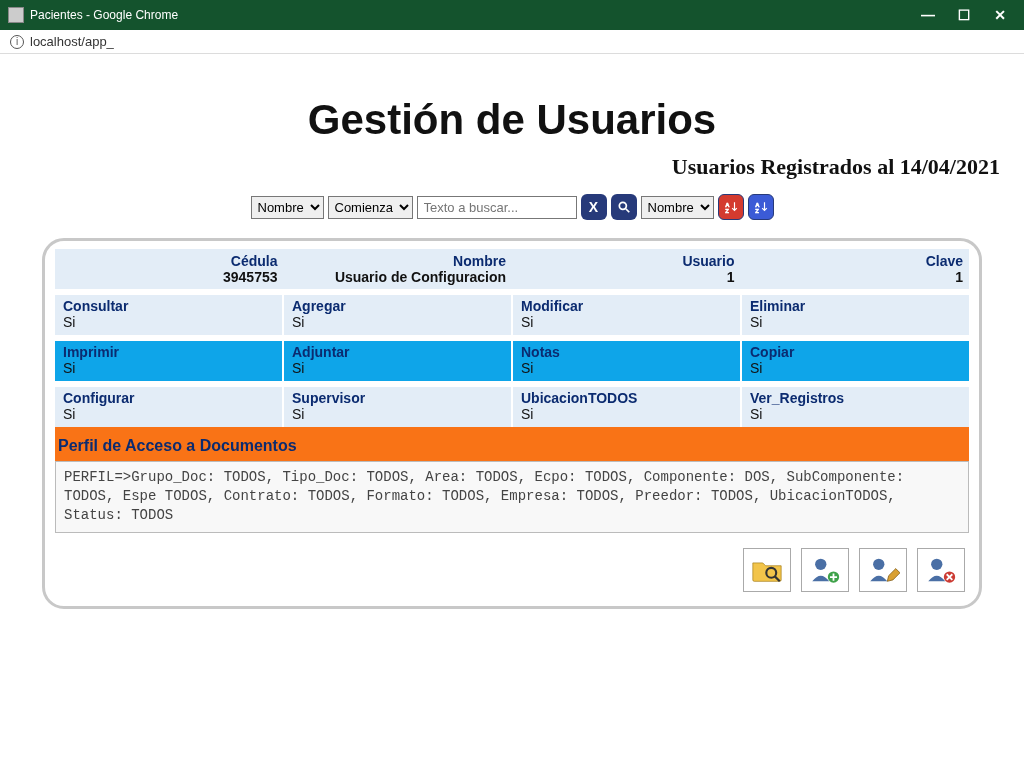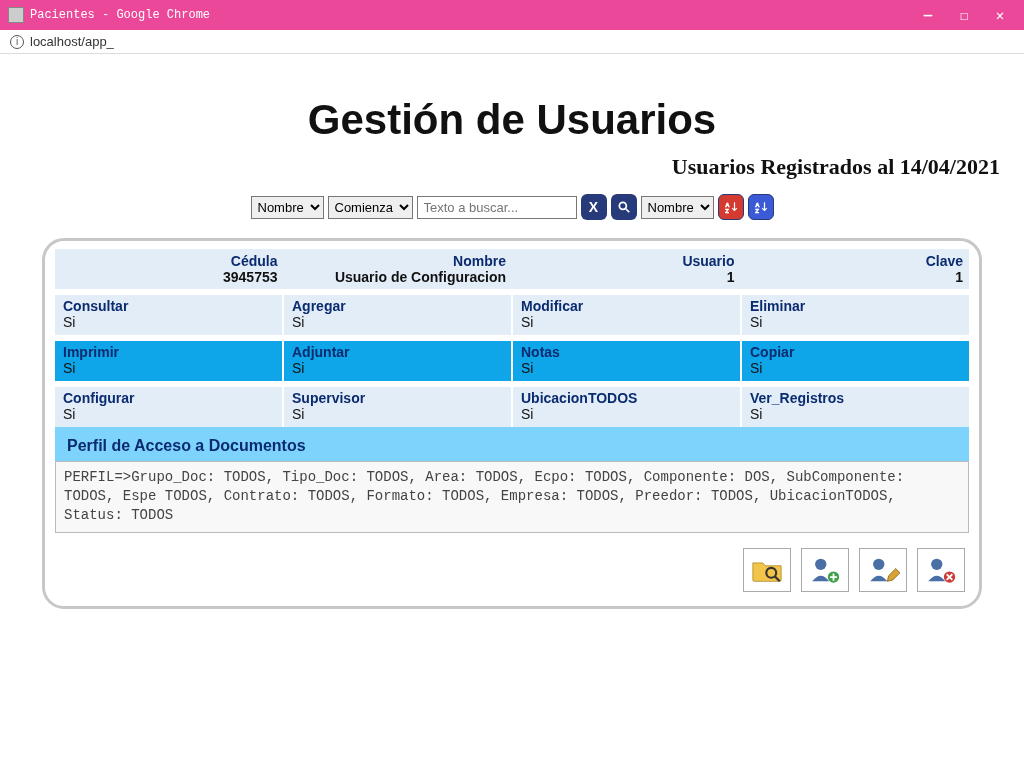--- a/index.html
+++ b/index.html
@@ -1,17 +1,17 @@
 <!DOCTYPE html>
 <html><head>
 <meta charset="utf-8">
 <style>
   * { box-sizing: border-box; }
   body { margin: 0; font-family: Arial, Helvetica, sans-serif; font-size: 14px; color: #111; background: #fff; }
-  .titlebar { height: 30px; background: #ec4899; color: #fff; display: flex; align-items: center; padding: 0 8px; font-family: Liberation Mono, monospace; }
+  .titlebar { height: 30px; background: #14532d; color: #fff; display: flex; align-items: center; padding: 0 8px; }
   .titlebar .app-icon { width: 16px; height: 16px; background: #ccc; border: 1px solid #888; margin-right: 6px; display:inline-block; }
   .titlebar .title-text { flex: 1; font-size: 12px; }
   .titlebar .winbtns { display: flex; gap: 24px; padding-right: 10px; }
   .titlebar .winbtn { width:12px; height:12px; display:inline-flex; align-items:center; justify-content:center; color:#fff; font-weight:bold; font-size:14px; cursor:pointer;}
   .addrbar { display:flex; align-items:center; padding:4px 10px; border-bottom: 1px solid #dcdcdc; background:#fff; }
   .addrbar .info-icon { width:14px; height:14px; border:1px solid #555; border-radius:50%; font-size:10px; display:inline-flex; align-items:center; justify-content:center; margin-right:6px; color:#555;}
   .addrbar .url { font-size:13px; color:#333; }
   .page { padding: 20px 24px 30px 24px; min-height:680px; }
   h1.page-title { font-family: Arial, Helvetica, sans-serif; font-size: 42px; font-weight: bold; text-align:center; margin: 22px 0 10px 0;}
   .subtitle { font-family: "Times New Roman", serif; font-size: 22px; font-weight: bold; text-align:right; margin-bottom: 14px;}
@@ -29,21 +29,21 @@
   .hdrrow .hcell .hlabel { color:#0b2b70; font-weight:bold; font-size:14px; }
   .hdrrow .hcell .hval { color:#111; font-weight:bold; font-size:14px; }
   .seprow { height:6px; }
   .permrow { display:flex; }
   .permrow.blue { background:#e3edf7; }
   .permrow.cream { background:#0ea5e9; }
   .permrow .pcell { flex:1; padding:3px 8px 5px 8px; border-right: 2px solid #fff; }
   .permrow .pcell:last-child { border-right:none; }
   .permrow .plabel { color:#0b2b70; font-weight:bold; }
   .permrow .pval { color:#111; }
-  .profLabel { color:#0b2b70; font-weight:bold; font-size:16px; padding:10px 6px 6px 12px; background:#7dd3fc; }
+  .profLabel { color:#0b2b70; font-weight:bold; font-size:16px; padding:10px 6px 6px 3px; background:#f97316; }
   .profBox { width:100%; font-family: Consolas, "Courier New", monospace; font-size:14px; padding:6px 8px; border:1px solid #bbb; resize:none; background:#f8f8f8; height:72px; color:#444; line-height:1.35; }
   .actions { display:flex; justify-content:flex-end; gap:10px; margin-top:12px; padding-right:4px;}
   .actbtn { width:48px; height:44px; border:1px solid #aaa; background:#fff; display:flex; align-items:center; justify-content:center; cursor:pointer; }
   .actbtn svg { width:34px; height:34px; }
 </style>
 </head>
 <body>
 
 <div class="titlebar">
   <span class="app-icon"></span>

